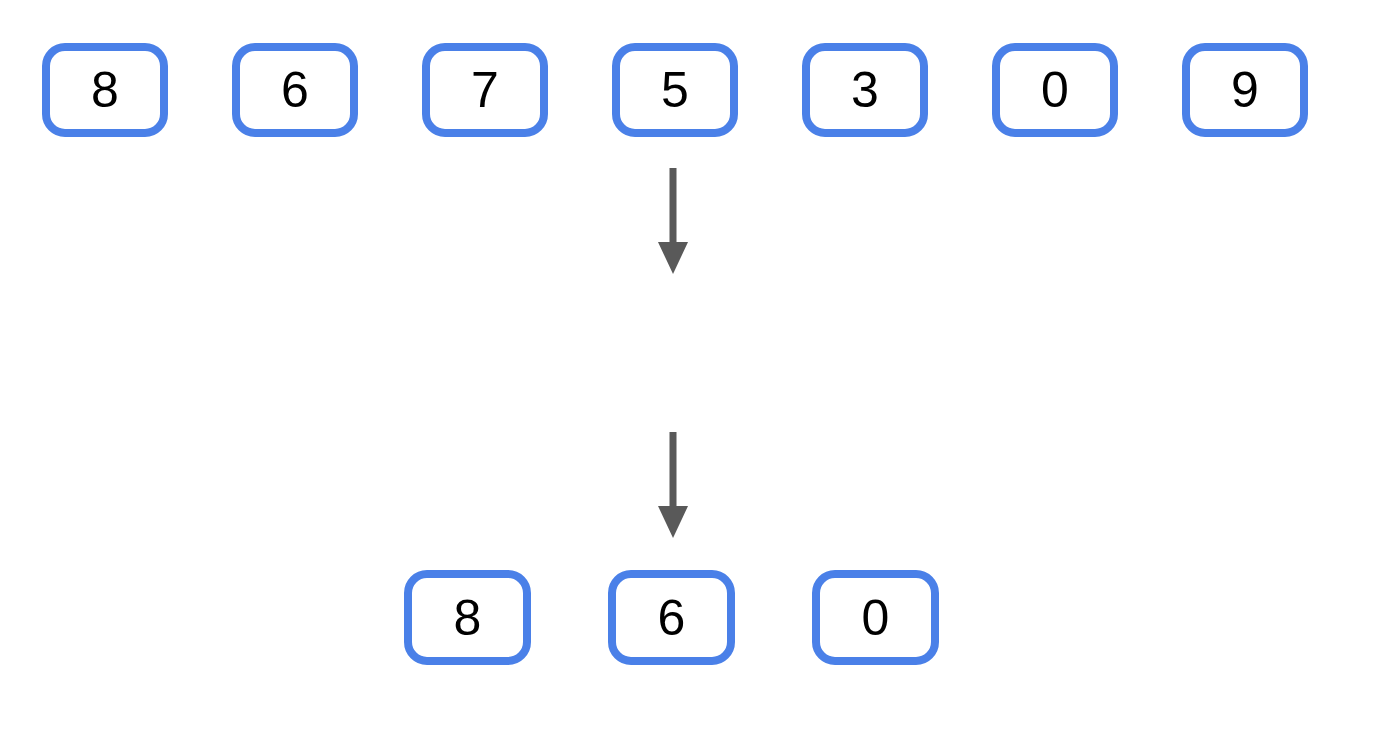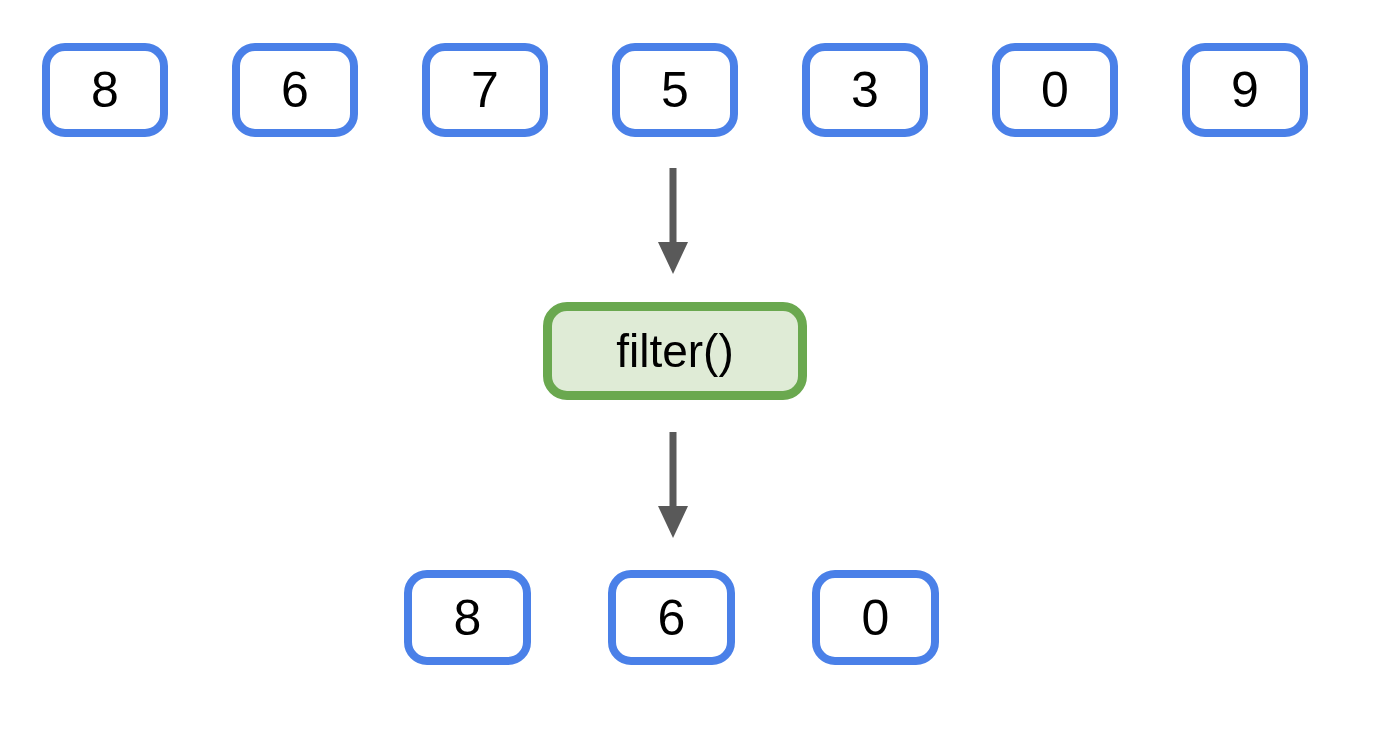--- a/index.html
+++ b/index.html
@@ -100,23 +100,20 @@
     <div class="num-box">
       <span>9</span>
     </div>
   </div>
 
   <svg class="arrow-svg arrow-1" viewBox="0 0 36 106">
     <rect x="14.5" y="0" width="7" height="78" fill="#595959"></rect>
     <polygon points="3,74 33,74 18,106" fill="#595959"></polygon>
   </svg>
 
-  <div class="fn-box">
-    <span>filter()</span>
-  </div>
 
   <svg class="arrow-svg arrow-2" viewBox="0 0 36 106">
     <rect x="14.5" y="0" width="7" height="78" fill="#595959"></rect>
     <polygon points="3,74 33,74 18,106" fill="#595959"></polygon>
   </svg>
 
   <div class="row output-row">
     <div class="num-box">
       <span>8</span>
     </div>

